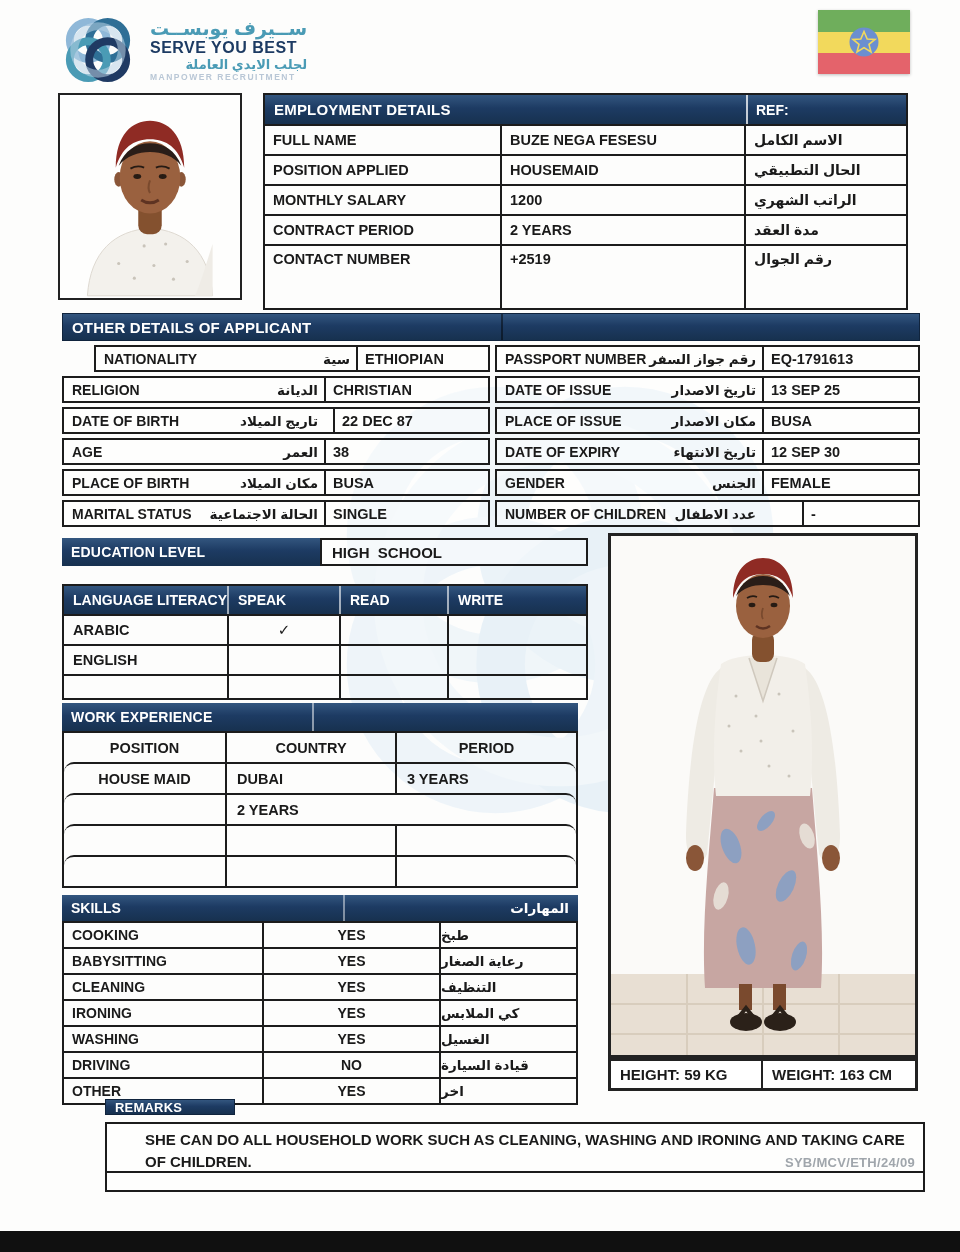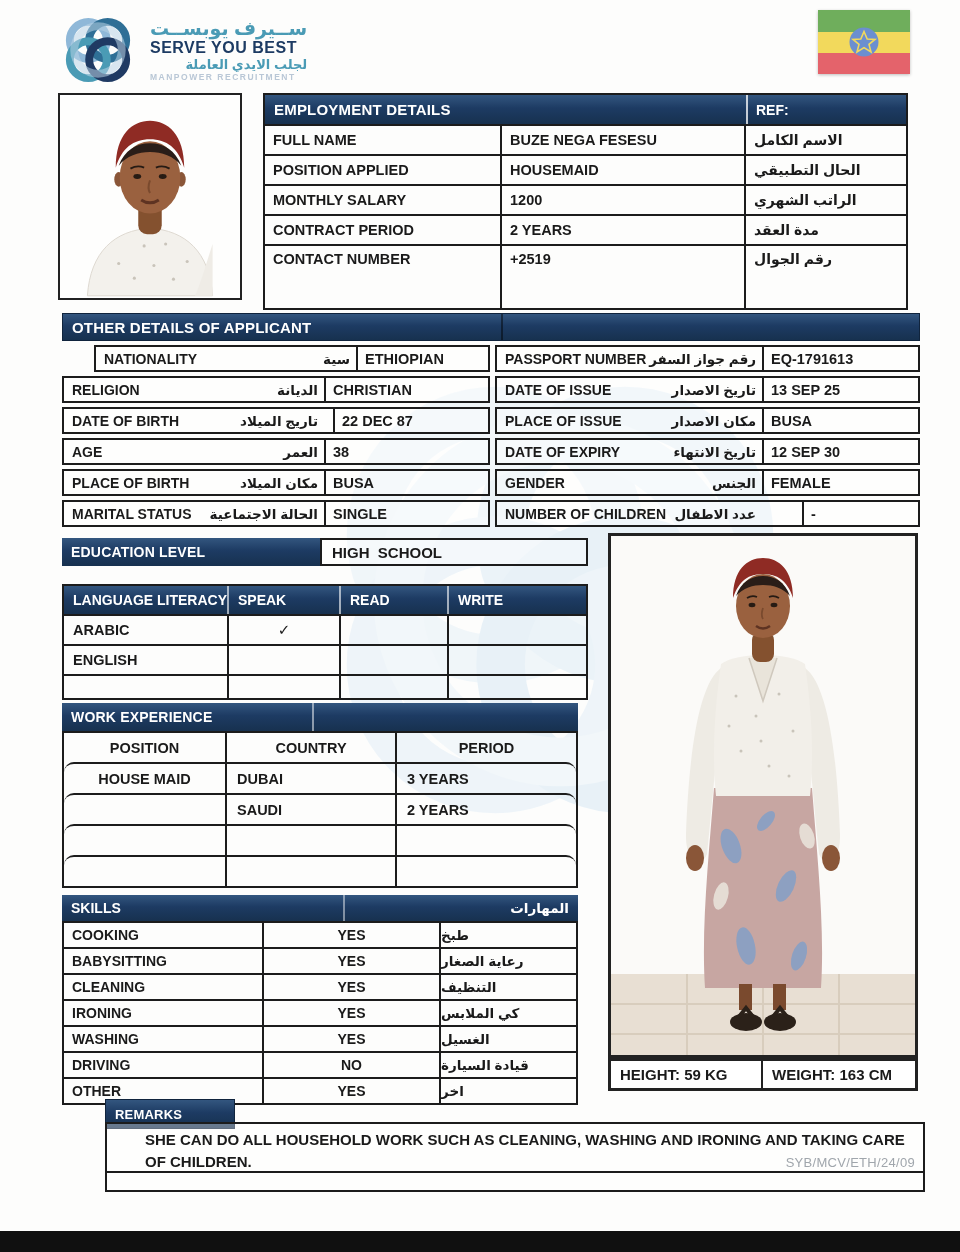--- a/index.html
+++ b/index.html
@@ -84,26 +84,26 @@
   .sk-row div:first-child{border-left:none;padding-left:8px;font-weight:600;}
   .sk-row .yes{justify-content:center;}
   .sk-row .ara{justify-content:flex-end;padding-right:8px;font-size:13.5px;}
   
   .photo2-box{position:absolute;left:608px;top:533px;width:310px;height:525px;border:3px solid #222;background:#fff;box-sizing:border-box;}
   .photo2-box svg{display:block;width:100%;height:100%;}
   .hw-bar{position:absolute;left:608px;top:1058px;width:310px;height:33px;border:3px solid #222;box-sizing:border-box;display:grid;grid-template-columns:150px 1fr;background:#fff;}
   .hw-bar div{display:flex;align-items:center;padding-left:9px;font-weight:700;font-size:15px;white-space:nowrap;}
   .hw-bar div:last-child{border-left:2px solid #222;}
   
-  .remarks-tab{position:absolute;left:105px;top:1099px;width:130px;height:30px;box-sizing:border-box;border:1px solid #10243d;}
+  .remarks-tab{position:absolute;left:105px;top:1099px;width:130px;height:16px;box-sizing:border-box;border:1px solid #10243d;}
   .remarks-tab .band-title{font-size:13px;}
   .remarks-box{position:absolute;left:105px;top:1122px;width:820px;height:70px;border:2px solid #1c1c1c;box-sizing:border-box;background:rgba(255,255,255,.35);}
   .remarks-text{padding:5px 10px 16px 10px;font-size:15px;font-weight:600;line-height:1.45;width:780px;margin-left:28px;}
   .remarks-line{position:absolute;left:0;top:47px;width:100%;border-top:2px solid #1c1c1c;}
-  .doc-code{position:absolute;right:8px;top:31px;font-size:13px;font-weight:400;color:#a0a6ac;letter-spacing:.3px;}
+  .doc-code{position:absolute;right:8px;top:31px;font-size:13px;font-weight:700;color:#a0a6ac;letter-spacing:.3px;}
   
   .bottom-bar{position:absolute;left:0;top:1231px;width:960px;height:21px;background:#101010;}
 </style>
 </head>
 <body>
 
 <div id="page">
 
   <svg class="watermark" viewBox="0 0 100 100">
     <g fill="none" stroke-width="9">
@@ -339,21 +339,20 @@
       <div>COUNTRY</div>
       <div>PERIOD</div>
     </div>
     <div class="work-row">
       <div class="pos">HOUSE MAID</div>
       <div class="cty">DUBAI</div>
       <div class="per">3 YEARS</div>
     </div>
     <div class="work-row">
       <div class="pos"></div>
-      <div class="cty">SAUDI</div>
       <div class="per">2 YEARS</div>
     </div>
     <div class="work-row">
       <div class="pos"></div>
       <div class="cty"></div>
       <div class="per"></div>
     </div>
     <div class="work-row">
       <div class="pos"></div>
       <div class="cty"></div>

